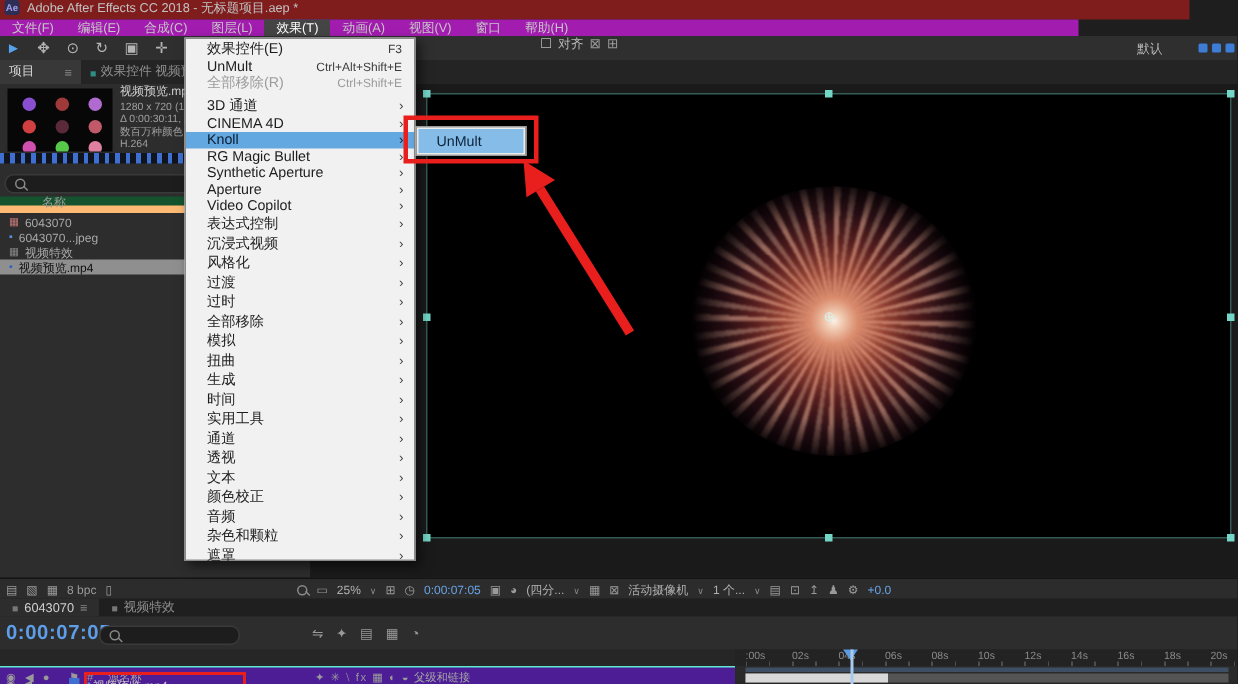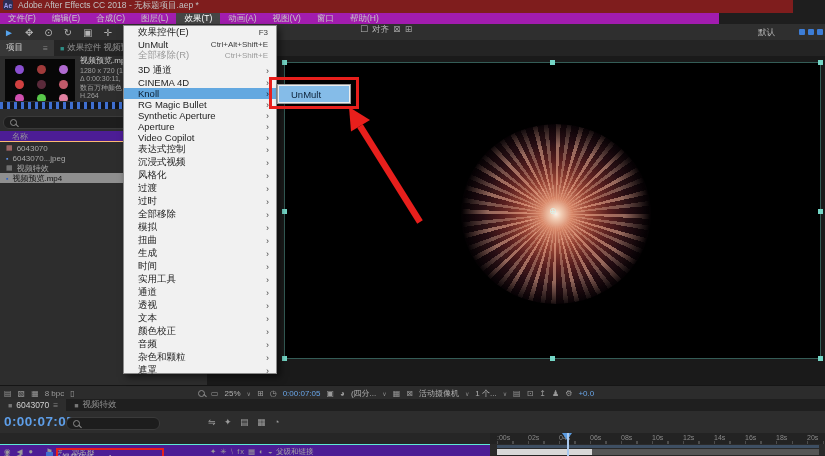--- a/index.html
+++ b/index.html
@@ -42,22 +42,22 @@
                0 29px 0 #d050b0,22px 29px 0 #58c84a,44px 29px 0 #e080a0}
   #pmeta{position:absolute;left:80px;top:17px;width:126px;font-size:7px;color:#9f9f9f;line-height:8.5px}
   #pfile{font-size:8px;color:#cfcfcf;margin-bottom:1px}
   .dd::after{content:" ▾";color:#9a9a9a;font-size:6px}
   #pwave{position:absolute;left:0;top:62px;width:133px;height:7px;background:#10141c;
      background-image:repeating-linear-gradient(90deg,#3f6fd0 0 3px,rgba(0,0,0,0) 3px 7px)}
   #psearch{position:absolute;left:3px;top:76px;width:196px;height:11px;background:#1d1d1d;border:1px solid #3a3a3a;
      border-radius:6px;display:flex;align-items:center;padding-left:6px}
   .mag{width:5px;height:5px;border:1px solid #8a8a8a;border-radius:50%;position:relative;display:inline-block}
   .mag::after{content:"";position:absolute;width:4px;height:1.3px;background:#8a8a8a;right:-3px;bottom:-1px;transform:rotate(45deg)}
-  #pnamehdr{position:absolute;left:0;top:91px;width:207px;height:11px;background:#4c1d95;border-bottom:1px solid #fdba74;
-     font-size:8px;color:#9a9a9a;display:flex;align-items:center;padding-left:12px;box-sizing:border-box}
+  #pnamehdr{position:absolute;left:0;top:91px;width:207px;height:11px;background:#14532d;border-bottom:5px solid #fdba74;
+     font-size:8px;color:#9a9a9a;display:flex;align-items:center;padding-left:28px;box-sizing:border-box}
   .prow{position:absolute;left:0;width:207px;height:10px;display:flex;align-items:center;gap:4px;font-size:8px;color:#a9a9a9;padding-left:6px;box-sizing:border-box}
   .prow .ic{font-size:7px}
   .prow.sel{background:#8f8f8f;color:#111}
   .ic.film::before{content:"▦";color:#c87a7a}
   .ic.filmg::before{content:"▦";color:#8a8a8a}
   .ic.img::before{content:"▪";color:#5f8fe0}
   .ic.mp4::before{content:"▪";color:#2f62c0}
 
   
   #viewtop{left:207px;top:40px;width:618px;height:16px;background:#242424;border-bottom:1px solid #161616}

